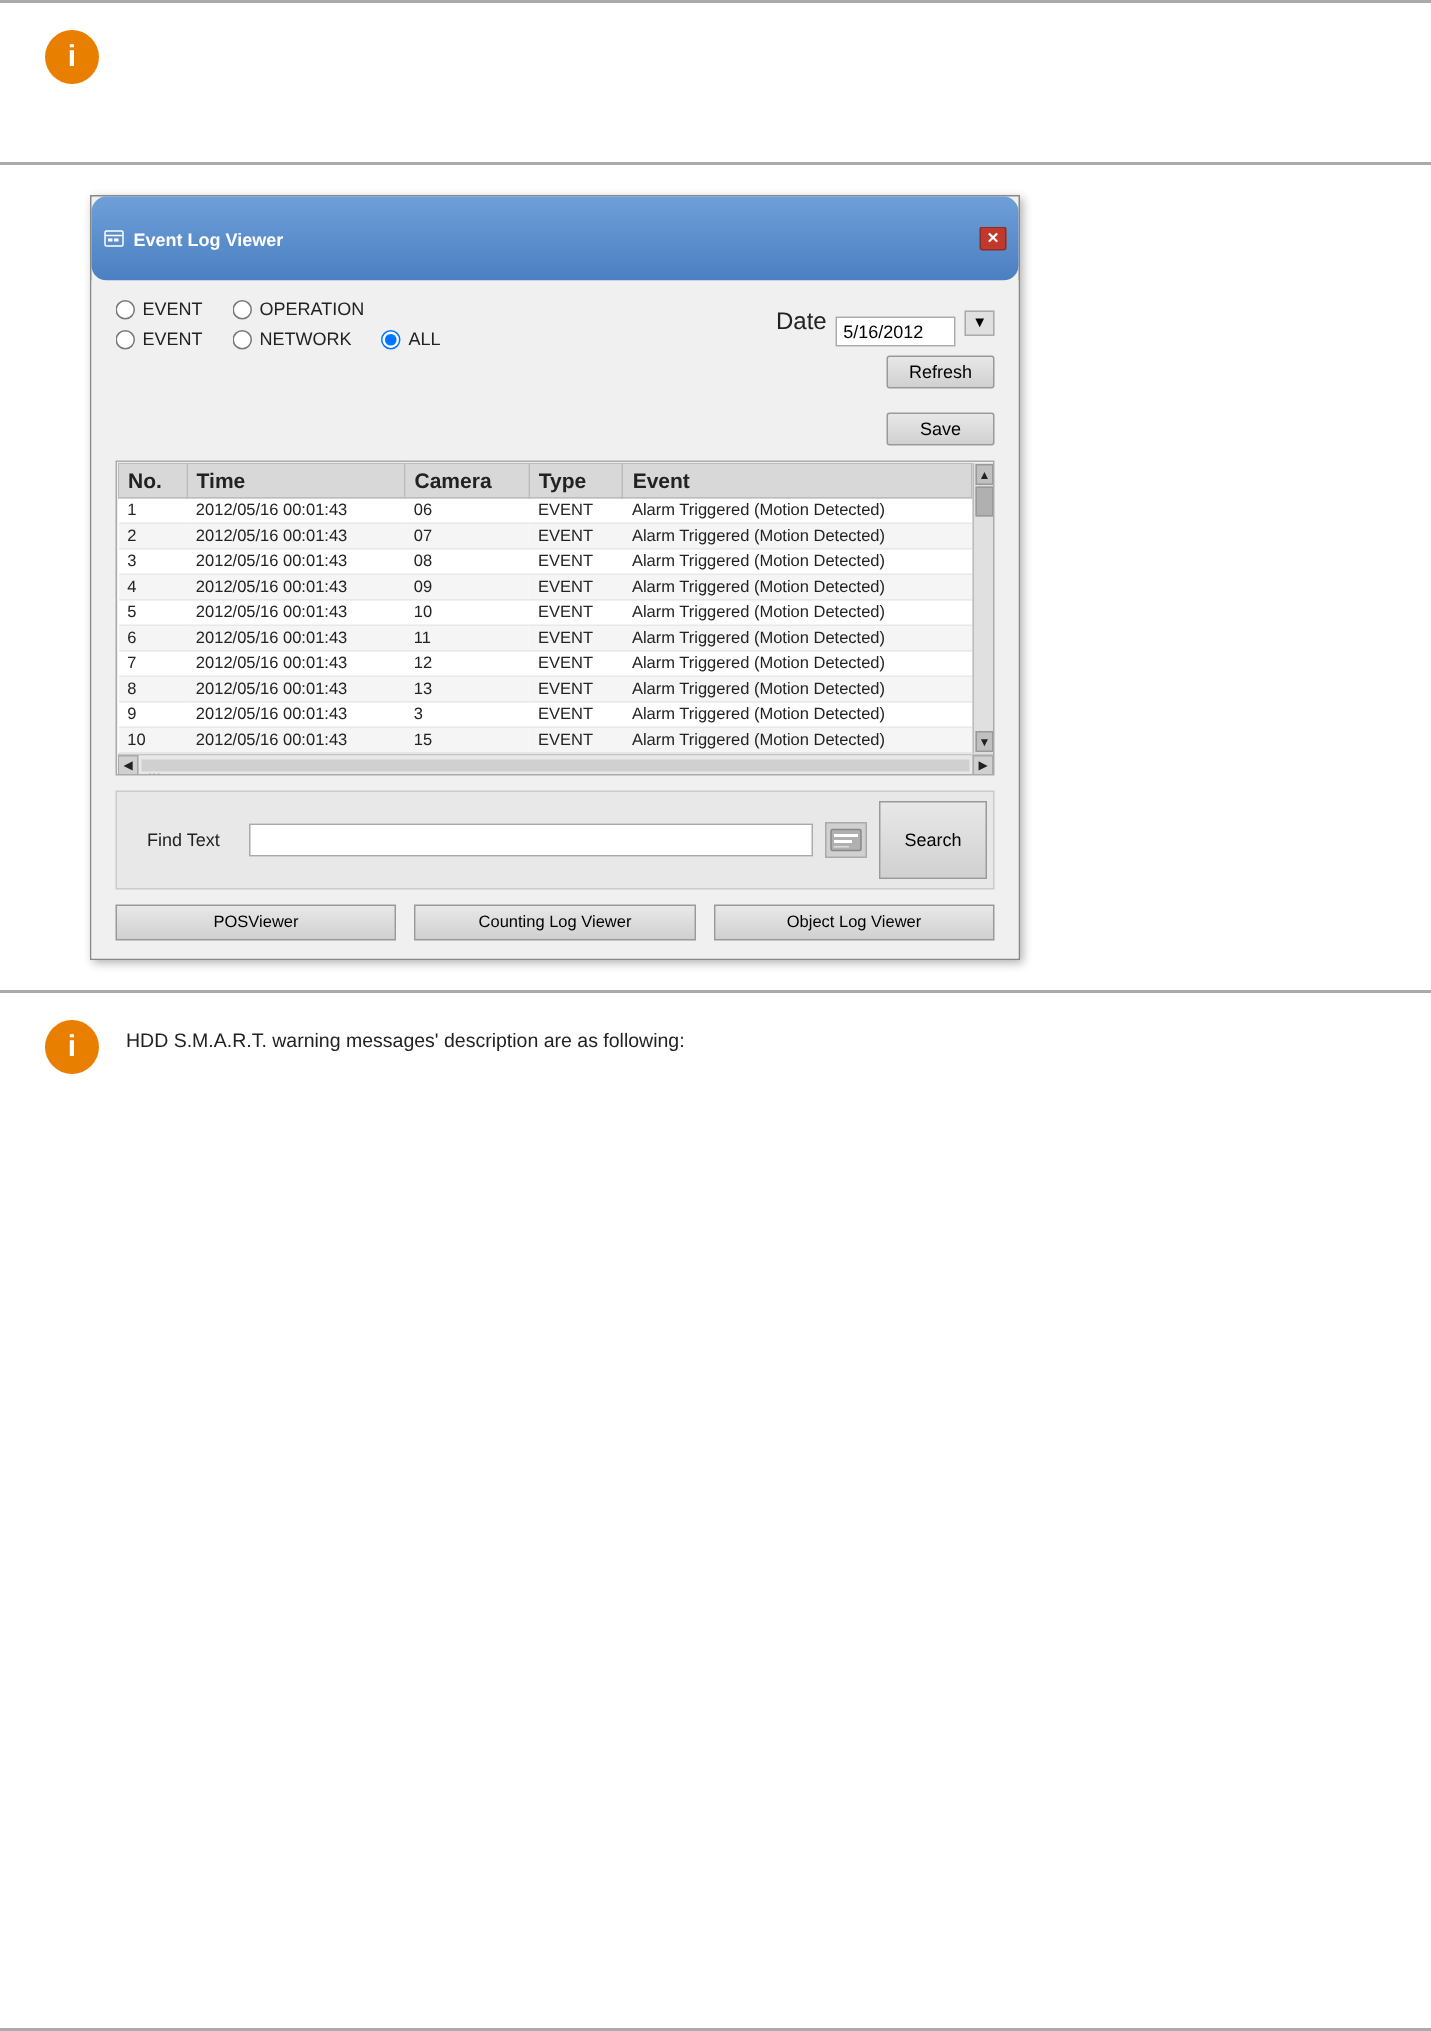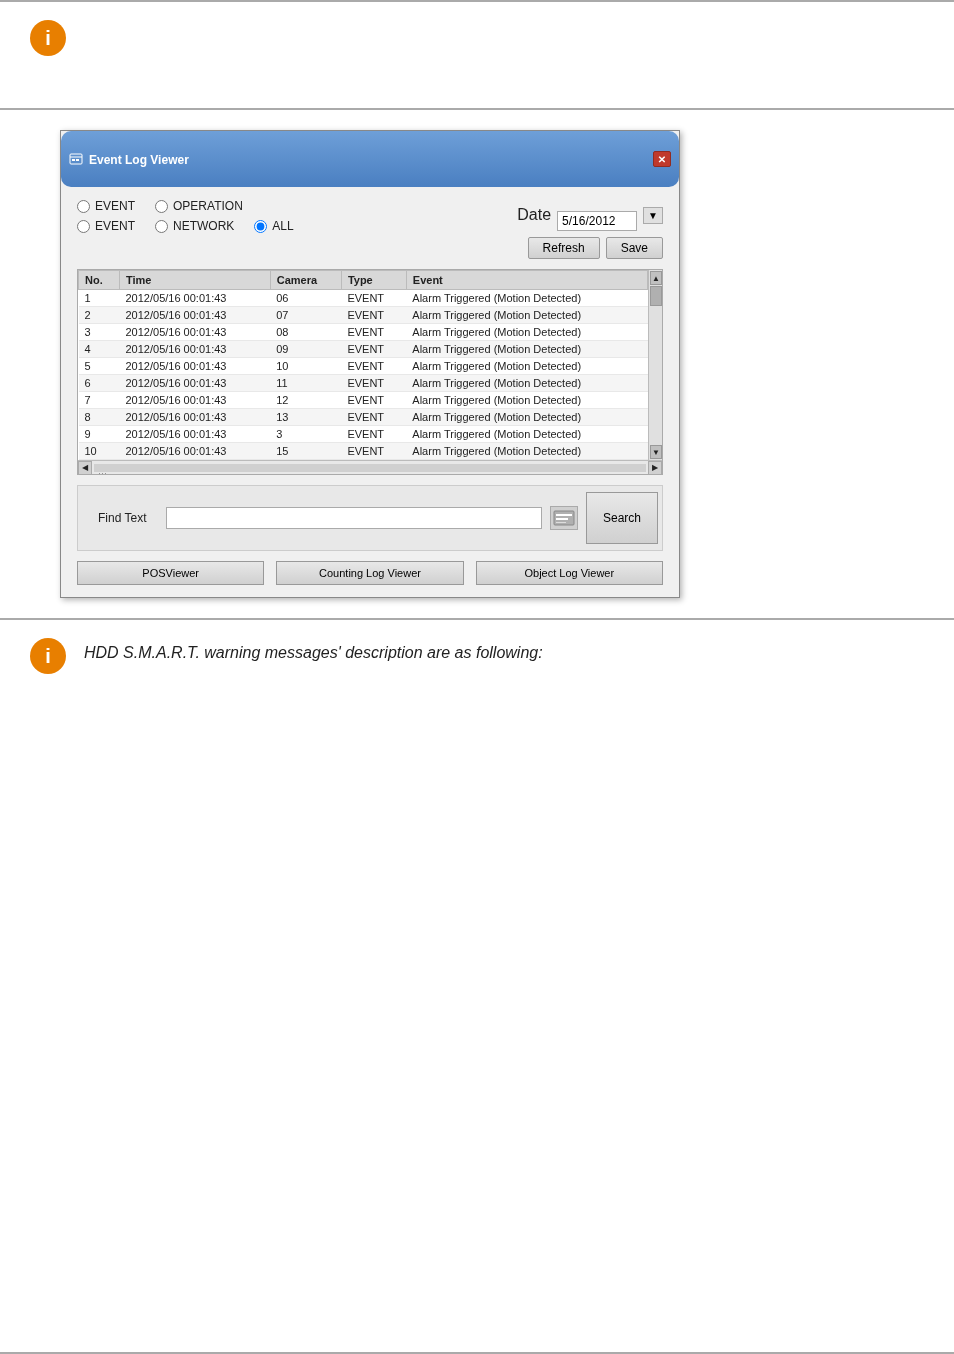--- a/index.html
+++ b/index.html
@@ -161,21 +161,22 @@
     .calendar-btn {
       background: #e0e0e0;
       border: 1px solid #aaa;
       padding: 2px 4px;
       font-size: 10px;
       cursor: pointer;
     }
 
     .action-row {
       display: flex;
-      gap: 6px;
+      gap: 16px;
+      flex-direction: column;
     }
 
     .btn {
       background: linear-gradient(to bottom, #e8e8e8, #d0d0d0);
       border: 1px solid #999;
       padding: 3px 14px;
       font-size: 12px;
       cursor: pointer;
       border-radius: 2px;
     }
@@ -197,21 +198,21 @@
 
     .log-table thead tr {
       background: #d8d8d8;
     }
 
     .log-table th {
       border: 1px solid #bbb;
       padding: 3px 6px;
       text-align: left;
       font-weight: bold;
-      font-size: 11px;
+      font-size: 14px;
     }
 
     .log-table td {
       border-bottom: 1px solid #e8e8e8;
       padding: 2px 6px;
       font-size: 11px;
     }
 
     .log-table tr:nth-child(even) td {
       background: #f5f5f5;
@@ -336,23 +337,22 @@
     
     .bottom-section {
       padding: 18px 30px 18px 30px;
       display: flex;
       align-items: flex-start;
       gap: 18px;
       min-height: 100px;
     }
 
     .bottom-text {
-      font-size: 16px;
+      font-size: 13px;
       padding-top: 6px;
-      font-style: italic;
     }
 
     
     .footer-border {
       border-bottom: 2px solid #aaa;
       margin-top: auto;
     }
   </style>
 </head>
 <body>

